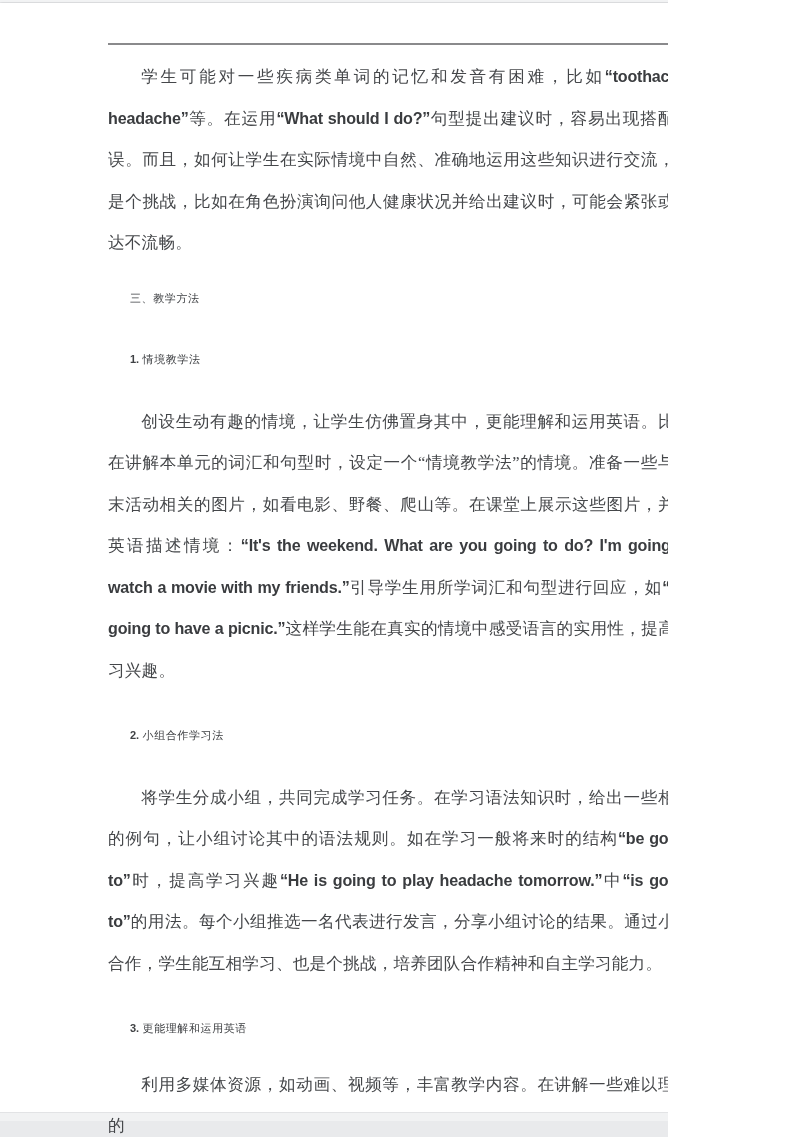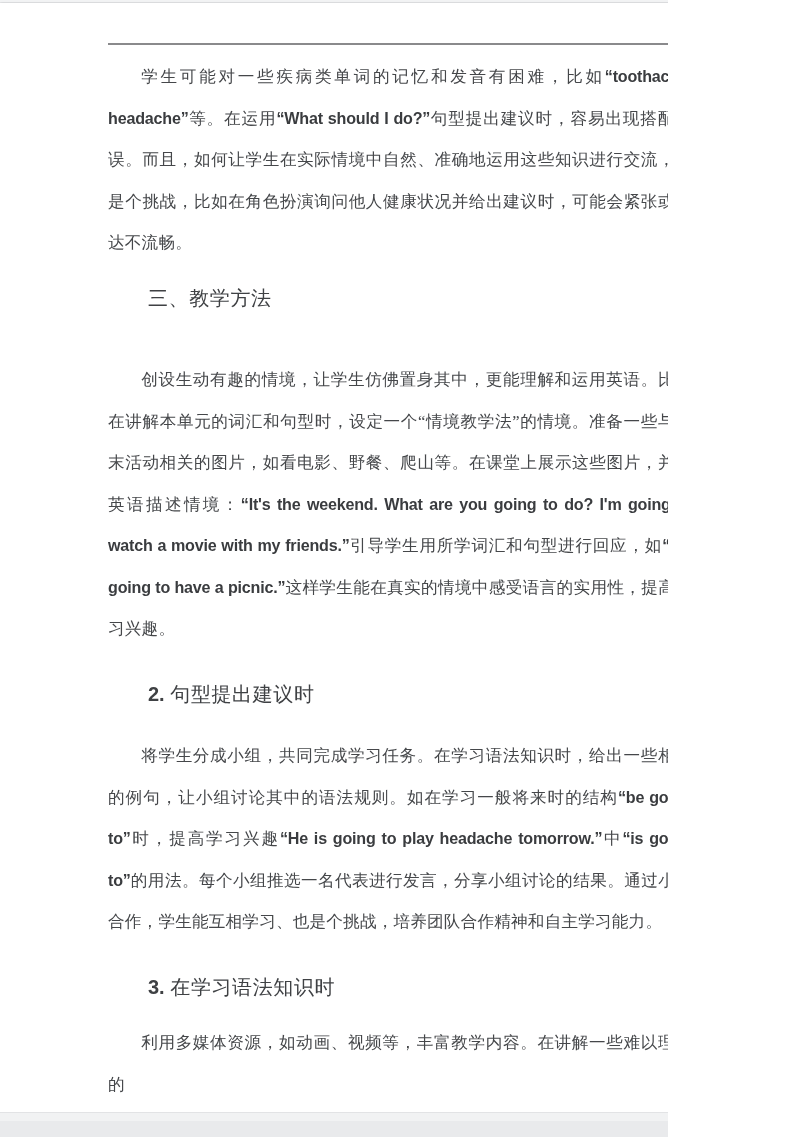--- a/index.html
+++ b/index.html
@@ -88,21 +88,21 @@
     text-align: justify;
     text-justify: inter-ideograph;
     letter-spacing: 0.2px;
   }
   .para.indent {
     text-indent: 2em;
   }
   .heading {
     margin: 0;
     color: #3f4144;
-    font-size: 20px;
+    font-size: 11px;
     line-height: 41.5px;
     text-indent: 2em;
     font-weight: 400;
     letter-spacing: 0.6px;
   }
   .heading .num {
     font-family: "Liberation Sans", sans-serif;
     font-weight: 700;
     letter-spacing: 0;
   }
@@ -147,36 +147,37 @@
   <div class="doc-body">
 
     <p class="para indent"><span>学生可能对一些疾病类单词的记忆和发音有困难，比如</span><span class="en">“toothache, headache”</span><span>等。在运用</span><span class="en">“What should I do?”</span><span>句型提出建议时，容易出现搭配错误。而且，如何让学生在实际情境中自然、准确地运用这些知识进行交流，也是个挑战，比如在角色扮演询问他人健康状况并给出建议时，可能会紧张或表达不流畅。</span></p>
 
     <div class="gap-s"></div>
 
     <h2 class="heading">三、教学方法</h2>
 
     <div class="gap-m"></div>
 
+    <h3 class="heading"><span class="num">1.</span>&nbsp;<span>情境教学法</span></h3>
 
     <div class="gap-m"></div>
 
     <p class="para indent"><span>创设生动有趣的情境，让学生仿佛置身其中，更能理解和运用英语。比如在讲解本单元的词汇和句型时，设定一个“情境教学法”的情境。准备一些与周末活动相关的图片，如看电影、野餐、爬山等。在课堂上展示这些图片，并用英语描述情境：</span><span class="en">“It's the weekend. What are you going to do? I'm going to watch a movie with my friends.”</span><span>引导学生用所学词汇和句型进行回应，如</span><span class="en">“I'm going to have a picnic.”</span><span>这样学生能在真实的情境中感受语言的实用性，提高学习兴趣。</span></p>
 
     <div class="gap-l"></div>
 
-    <h3 class="heading"><span class="num">2.</span>&nbsp;<span>句型提出建议时</span></h3>
+    <h3 class="heading"><span class="num">2.</span>&nbsp;<span>小组合作学习法</span></h3>
 
     <div class="gap-m"></div>
 
     <p class="para indent"><span>将学生分成小组，共同完成学习任务。在学习语法知识时，给出一些相关的例句，让小组讨论其中的语法规则。如在学习一般将来时的结构</span><span class="en">“be going to”</span><span>时，提高学习兴趣</span><span class="en">“He is going to play headache tomorrow.”</span><span>中</span><span class="en">“is going to”</span><span>的用法。每个小组推选一名代表进行发言，分享小组讨论的结果。通过小组合作，学生能互相学习、也是个挑战，培养团队合作精神和自主学习能力。</span></p>
 
     <div class="gap-l"></div>
 
-    <h3 class="heading"><span class="num">3.</span>&nbsp;<span>在学习语法知识时</span></h3>
+    <h3 class="heading"><span class="num">3.</span>&nbsp;<span>更能理解和运用英语</span></h3>
 
     <div class="gap-s"></div>
 
     <p class="para indent"><span>利用多媒体资源，如动画、视频等，丰富教学内容。在讲解一些难以理解的</span></p>
 
   </div>
 
 
 </div>
 

